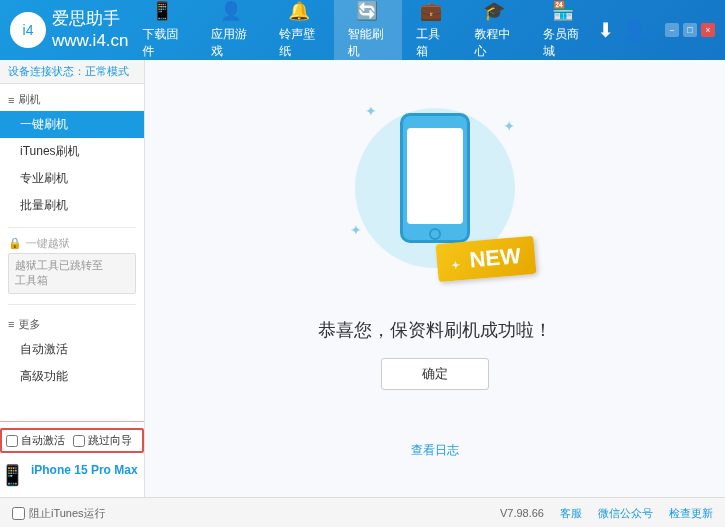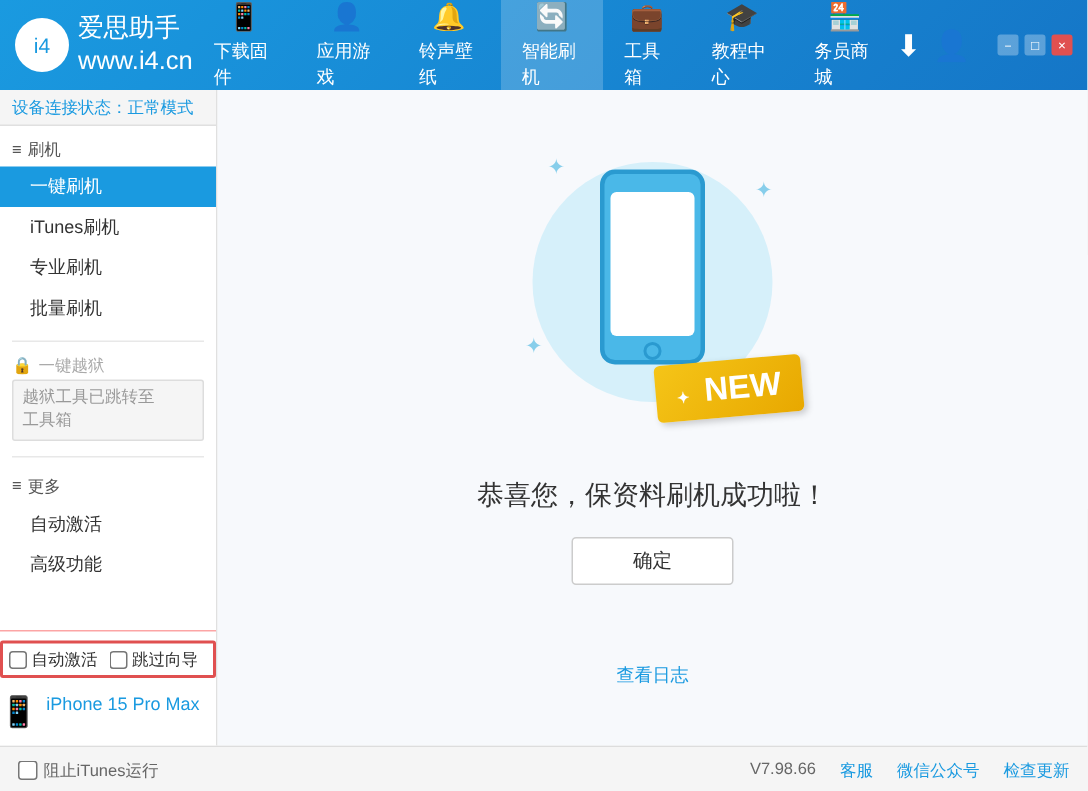--- a/index.html
+++ b/index.html
@@ -34,21 +34,21 @@
     .disabled-box { background: #f5f5f5; border: 1px solid #ddd; padding: 4px 6px; margin: 2px 0; font-size: 11px; color: #999; border-radius: 2px; line-height: 1.4; }
     .sidebar-divider { height: 1px; background: #e8e8e8; margin: 4px 8px; }
 
     .device-section { padding: 6px 0; border-top: 1px solid #fca5a5; margin-top: auto; }
     .checkbox-row { display: flex; align-items: center; gap: 8px; margin-bottom: 6px; border: 2px solid #e05050; padding: 3px 4px; border-radius: 2px; }
     .checkbox-item { display: flex; align-items: center; gap: 3px; font-size: 11px; color: #333; cursor: pointer; }
     .checkbox-item input { width: 12px; height: 12px; cursor: pointer; }
     .device-info { display: flex; align-items: flex-start; gap: 6px; padding: 4px 0; }
     .device-icon { color: #1a9ae0; font-size: 20px; }
     .device-details { font-size: 11px; color: #333; }
-    .device-name { font-weight: normal; color: #1a9ae0; font-size: 12px; }
+    .device-name { font-weight: bold; color: #1a9ae0; font-size: 12px; }
 
     
     .content { flex: 1; background: #f7f9fc; display: flex; flex-direction: column; align-items: center; justify-content: center; padding: 20px; }
     .success-visual { position: relative; width: 180px; height: 200px; margin-bottom: 20px; }
     .phone-bg-circle { width: 160px; height: 160px; background: #d6f0fa; border-radius: 50%; position: absolute; top: 10px; left: 10px; }
     .phone-img { position: absolute; top: 15px; left: 50%; transform: translateX(-50%); }
     .phone-body { width: 70px; height: 130px; background: #4ab8e8; border-radius: 10px; border: 3px solid #2a9ad0; position: relative; display: flex; flex-direction: column; align-items: center; }
     .phone-screen { width: 56px; height: 100px; background: white; border-radius: 4px; margin-top: 12px; }
     .phone-home { width: 12px; height: 12px; border-radius: 50%; border: 2px solid #2a9ad0; margin-top: 4px; }
     .new-badge { position: absolute; bottom: 20px; right: -10px; background: linear-gradient(135deg, #f5c518, #e8a800); color: white; font-size: 22px; font-weight: bold; padding: 6px 14px; border-radius: 4px; transform: rotate(-5deg); box-shadow: 2px 2px 5px rgba(0,0,0,0.2); }

